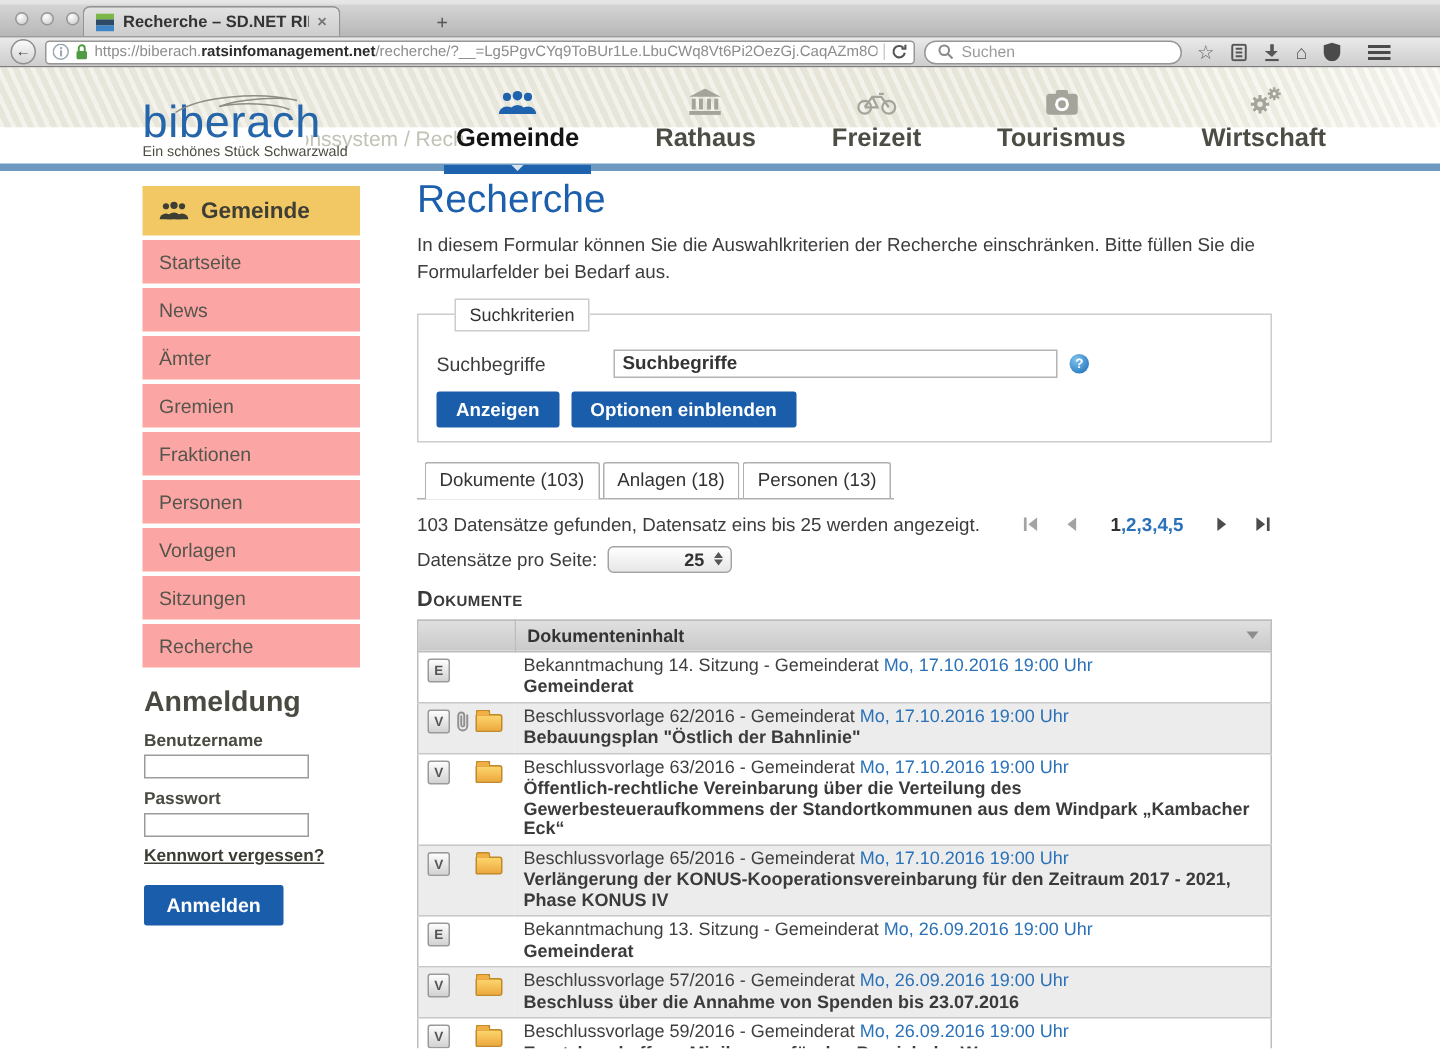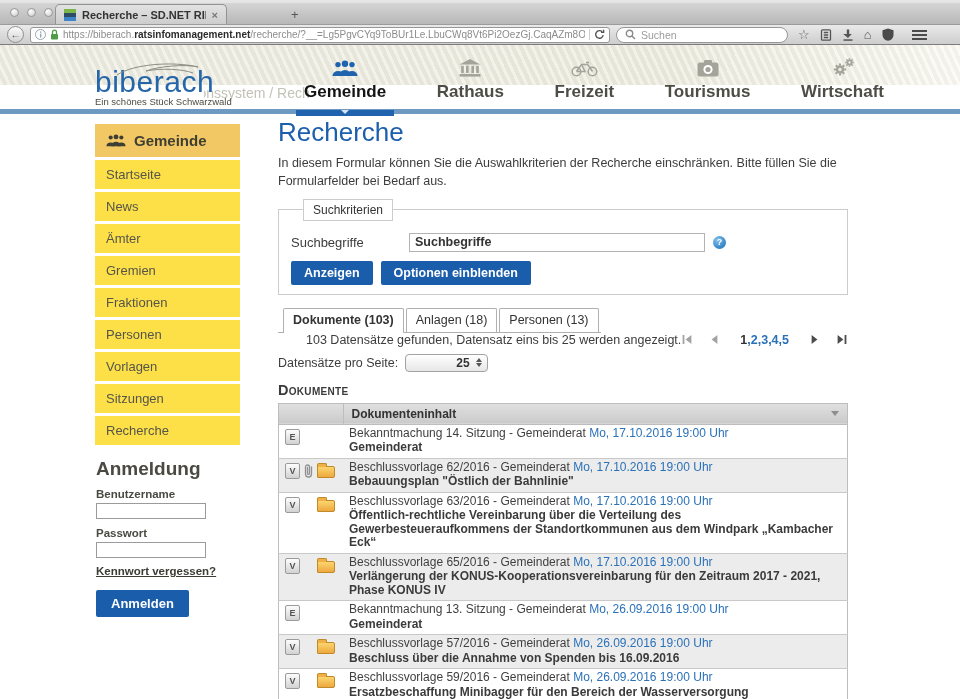--- a/index.html
+++ b/index.html
@@ -50,21 +50,21 @@
   .nav-item.active .nav-label { color:#141414; }
   .nav-underline { position:absolute; left:-4px; right:-4px; bottom:-7px; height:6px; background:#1f63ae; }
   .nav-underline:after { content:''; position:absolute; left:50%; top:0; margin-left:-4px; border-left:4px solid transparent; border-right:4px solid transparent; border-top:4px solid #d9e4f0; }
 
   
   .page { position:relative; height:584px; background:#fff; }
 
   .sidebar { position:absolute; left:95px; top:10px; width:145px; }
   .side-head { background:#f1c864; padding:8px 11px; display:flex; align-items:center; gap:8px; font-size:15px; font-weight:bold; color:#3e3e35; margin-bottom:3px; }
   .side-head .side-head-icon { color:#3e3e35; display:flex; }
-  .side-item { background:#fde047; padding:7px 11px; font-size:13px; color:#55554b; margin-bottom:3px; cursor:pointer; }
+  .side-item { background:#fca5a5; padding:7px 11px; font-size:13px; color:#55554b; margin-bottom:3px; cursor:pointer; }
   .login { margin-top:13px; padding-left:1px; }
   .login-title { font-size:19px; font-weight:bold; color:#4a4a42; }
   .login-label { font-size:11.5px; font-weight:bold; color:#4a4a42; margin-top:8px; }
   .login input { display:block; width:110px; height:16px; border:1px solid #9b9b9b; background:#fff; margin-top:3px; font-family:inherit; font-size:11px; padding:0 3px; }
   .forgot { display:inline-block; margin-top:7px; font-size:11.5px; font-weight:bold; color:#3c3c34; text-decoration:underline; cursor:pointer; }
   .login-btn { display:inline-block; margin-top:11px; background:#1a5dab; color:#fff; font-weight:bold; font-size:13px; padding:6px 15px; border-radius:2px; border:none; font-family:inherit; cursor:pointer; }
 
   .main { position:absolute; left:278px; top:0; width:570px; }
   .page-title { font-size:26px; font-weight:500; color:#1c5fad; margin-top:4px; line-height:1.1; }
   .intro { font-size:12.5px; line-height:1.45; color:#3c3c3c; margin-top:7px; }
@@ -72,23 +72,23 @@
   fieldset.criteria legend { border:1px solid #ccc; background:#fff; padding:3px 9px; font-size:12px; font-weight:normal; color:#333; margin-left:12px; }
   .form-row { display:flex; align-items:center; margin-top:2px; }
   .form-label { width:118px; font-size:13px; color:#3c3c3c; }
   .form-input { width:296px; height:19px; border:1px solid #b3b3b3; font-family:inherit; font-size:12.5px; font-weight:bold; color:#333; padding:0 5px; }
   .help-icon { width:13px; height:13px; border-radius:50%; background:radial-gradient(circle at 35% 30%, #7fc3ef, #1668b4); color:#fff; font-size:9px; font-weight:bold; display:flex; align-items:center; justify-content:center; margin-left:8px; }
   .btn-row { margin-top:9px; display:flex; gap:8px; }
   .btn { background:#1a5dab; color:#fff; font-weight:bold; font-size:12.5px; padding:5px 13px; border-radius:2px; border:none; font-family:inherit; cursor:pointer; }
 
   .tabs { display:inline-flex; border-bottom:1px solid #b0b0b0; margin-top:13px; padding-left:5px; }
   .tab-item { border:1px solid #b0b0b0; border-bottom:none; border-radius:2px 2px 0 0; background:#fff; padding:4px 9px 5px; font-size:12.5px; color:#333; margin-right:2px; cursor:pointer; }
-  .tab-item.active { font-weight:bold; margin-bottom:-1px; padding-bottom:6px; }
-
-  .results-row { display:flex; justify-content:flex-end; align-items:center; font-size:12.5px; }
+  .tab-item.active { font-weight:normal; margin-bottom:-1px; padding-bottom:6px; }
+
+  .results-row { display:flex; justify-content:space-between; align-items:center; margin-top:10px; font-size:12.5px; }
   .pagination { display:flex; align-items:center; gap:16px; }
   .pg-arrow { color:#a3a3a3; display:flex; align-items:center; }
   .pg-arrow.dark { color:#4c4c4c; }
   .pg-pages { margin:0 5px; font-size:12.5px; font-weight:bold; }
   .pg-current { color:#333; }
   .pg-link, .pg-comma { color:#2a71b8; cursor:pointer; text-decoration:none; }
 
   .perpage { margin-top:7px; display:flex; align-items:center; gap:7px; font-size:12.5px; }
   .select-box { border:1px solid #a3a3a3; border-radius:4px; background:linear-gradient(#fff,#e7e7e7); display:flex; align-items:center; gap:6px; padding:1px 5px 1px 8px; cursor:pointer; }
   .select-value { font-size:12px; font-weight:bold; color:#333;margin-left:42px; }
@@ -428,21 +428,21 @@
               <td class="cell-icons"><span class="doc-icon">E</span><span class="clip-slot"></span></td>
               <td class="cell-content">
                 <div class="line1"><span>Bekanntmachung 13. Sitzung - Gemeinderat </span><a class="date-link">Mo, 26.09.2016 19:00 Uhr</a></div>
                 <div class="line2">Gemeinderat</div>
               </td>
             </tr>
             <tr class="even">
               <td class="cell-icons"><span class="doc-icon">V</span><span class="clip-slot"></span><span class="folder-icon"></span></td>
               <td class="cell-content">
                 <div class="line1"><span>Beschlussvorlage 57/2016 - Gemeinderat </span><a class="date-link">Mo, 26.09.2016 19:00 Uhr</a></div>
-                <div class="line2">Beschluss über die Annahme von Spenden bis 16.09.2016</div>
+                <div class="line2">Beschluss über die Annahme von Spenden bis 23.07.2016</div>
               </td>
             </tr>
             <tr>
               <td class="cell-icons"><span class="doc-icon">V</span><span class="clip-slot"></span><span class="folder-icon"></span></td>
               <td class="cell-content">
                 <div class="line1"><span>Beschlussvorlage 59/2016 - Gemeinderat </span><a class="date-link">Mo, 26.09.2016 19:00 Uhr</a></div>
                 <div class="line2">Ersatzbeschaffung Minibagger für den Bereich der Wasserversorgung
 - Zustimmung zur Durchführung einer beschränkten Ausschreibung -</div>
               </td>
             </tr>

